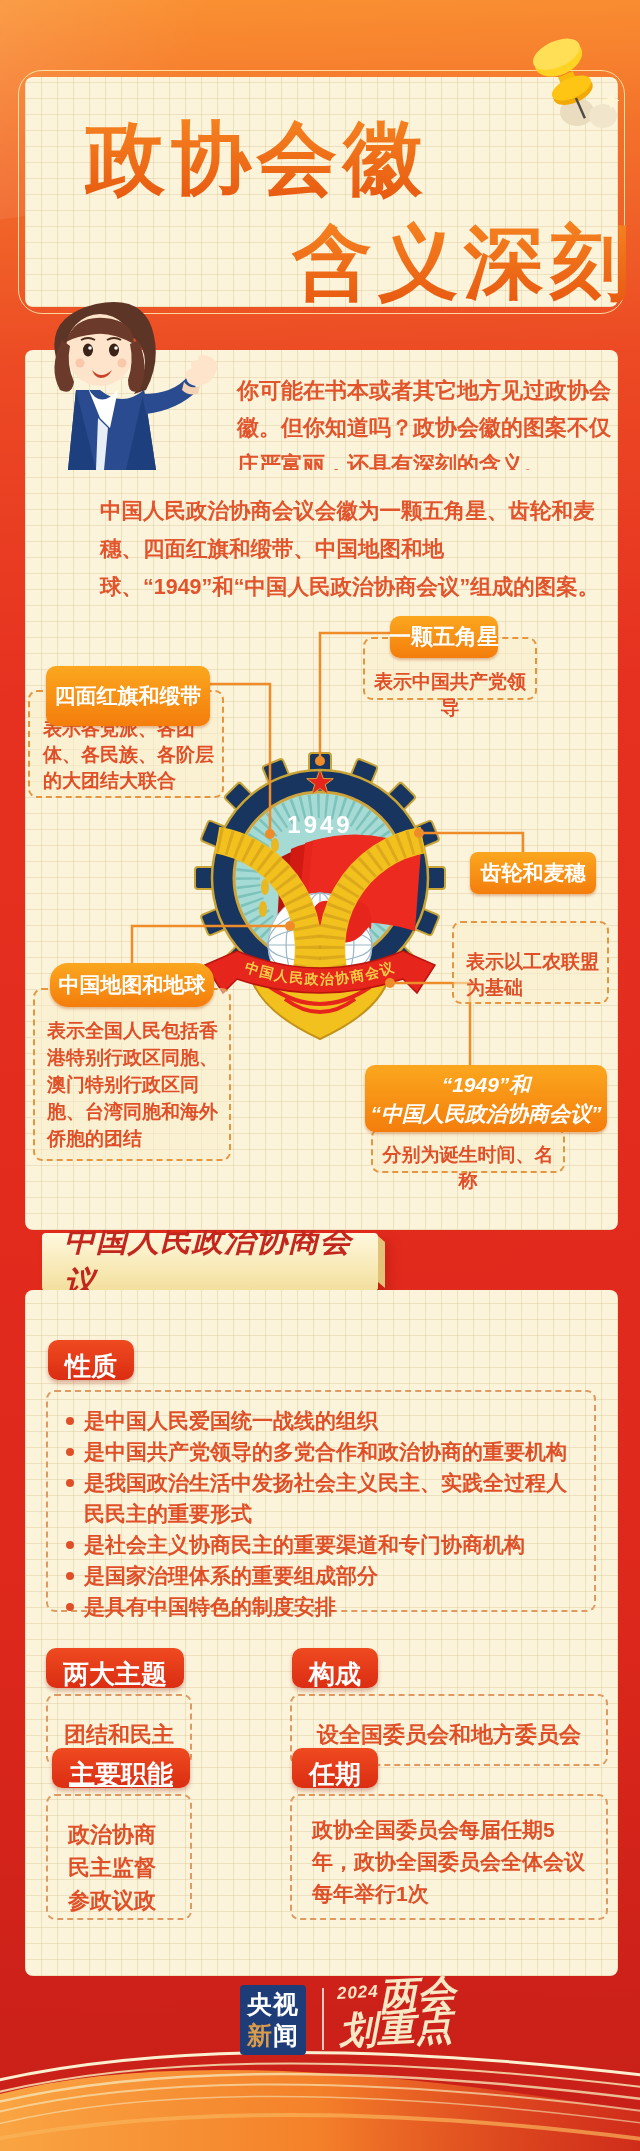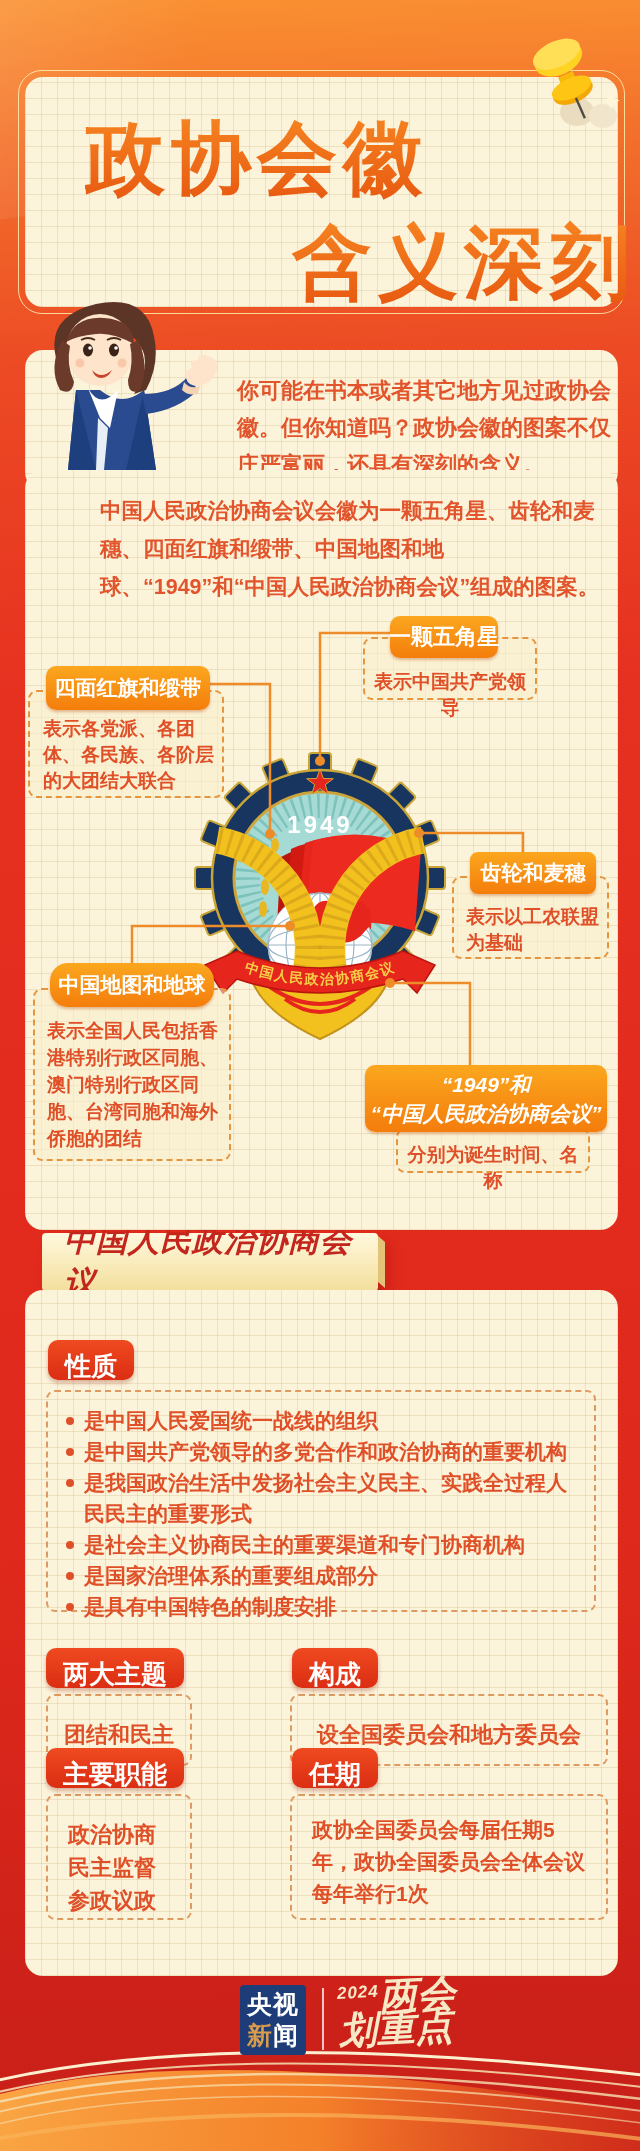--- a/index.html
+++ b/index.html
@@ -7,21 +7,21 @@
   #page{
     position:relative;width:640px;height:2151px;overflow:hidden;margin:0 auto;
     font-family:"Liberation Sans","DejaVu Sans",sans-serif;
     background:linear-gradient(178deg,#FA9132 0%,#F3702B 7%,#EC4A24 17%,#E63120 32%,#E22B1D 55%,#DD281C 75%,#CD2119 92%,#C62019 100%);
   }
   .streak{position:absolute;left:-120px;top:-60px;width:500px;height:260px;
     background:linear-gradient(115deg,rgba(255,255,255,.18),rgba(255,255,255,0) 60%);
     transform:rotate(-8deg);z-index:0;}
   
   .card{
-    position:absolute;left:25px;width:593px;border-radius:18px;z-index:1;
+    position:absolute;left:25px;width:593px;border-radius:8px;z-index:1;
     background-color:#FBF4DB;
     background-image:
       repeating-linear-gradient(0deg, rgba(203,174,118,.28) 0 1px, transparent 1px 16px),
       repeating-linear-gradient(90deg, rgba(203,174,118,.28) 0 1px, transparent 1px 16px);
   }
   #title-card{top:77px;height:230px;}
   #title-card::before{content:"";position:absolute;inset:-7px;border:1.5px solid rgba(255,238,175,.85);
     border-radius:24px;pointer-events:none;}
   #intro-card{top:350px;height:140px;}
   #diagram-card{top:470px;height:760px;z-index:3;}
@@ -47,29 +47,29 @@
 
   
   .co-btn{position:absolute;z-index:5;border-radius:10px;color:#fff;font-weight:800;
     background:linear-gradient(180deg,#FBA71E,#F47D0C);
     display:flex;align-items:center;justify-content:center;
     box-shadow:0 2px 3px rgba(180,70,0,.35);white-space:nowrap;}
   .co-box{position:absolute;z-index:4;border:2px dashed #E6953F;border-radius:9px;
     background:rgba(250,238,204,.55);color:#E05028;font-weight:700;font-size:19px;line-height:26px;}
   #co-star-btn{left:390px;top:616px;width:108px;height:42px;font-size:22px;}
   #co-star-box{left:363px;top:637px;width:174px;height:63px;padding:30px 8px 0;text-align:center;}
-  #co-flags-btn{left:46px;top:666px;width:164px;height:44px;font-size:21px;}
+  #co-flags-btn{left:46px;top:666px;width:164px;height:60px;font-size:21px;}
   #co-flags-box{left:28px;top:690px;width:196px;height:108px;padding:24px 8px 0 13px;}
   #co-gear-btn{left:470px;top:852px;width:126px;height:42px;font-size:21px;border-radius:8px;}
-  #co-gear-box{left:452px;top:876px;width:157px;height:83px;padding:26px 8px 0 12px;}
+  #co-gear-box{left:452px;top:921px;width:157px;height:83px;padding:26px 8px 0 12px;}
   #co-map-btn{left:50px;top:963px;width:164px;height:44px;font-size:21px;border-radius:18px;}
   #co-map-box{left:33px;top:988px;width:198px;height:173px;padding:27px 8px 0 12px;line-height:27px;}
   #co-1949-btn{left:365px;top:1065px;width:242px;height:67px;font-size:21px;line-height:29px;
     flex-direction:column;white-space:normal;text-align:center;font-style:italic;}
-  #co-1949-box{left:396px;top:1128px;width:194px;height:45px;padding:12px 4px 0;text-align:center;}
+  #co-1949-box{left:371px;top:1128px;width:194px;height:45px;padding:12px 4px 0;text-align:center;}
 
   
   #emblem-svg{position:absolute;left:185px;top:745px;z-index:3;}
   #connector-svg{position:absolute;left:0;top:0;z-index:4;pointer-events:none;}
   #presenter-svg{position:absolute;left:38px;top:298px;z-index:2;}
   #pushpin-svg{position:absolute;left:515px;top:30px;z-index:2;}
 
   
   #section-banner{position:absolute;left:42px;top:1233px;width:336px;height:58px;z-index:2;
     background:linear-gradient(180deg,#FFF8DE,#F3DF9C);border-radius:4px;
@@ -88,21 +88,21 @@
   #nature-box{left:46px;top:1390px;width:550px;height:222px;padding:13px 14px 0 14px;}
   #nature-box ul{margin:0;padding:0;list-style:none;}
   #nature-box li{position:relative;padding-left:22px;font-size:21px;line-height:31px;}
   #nature-box li::before{content:"";position:absolute;left:4px;top:12px;width:8px;height:8px;border-radius:50%;background:#E05028;}
   #themes-badge{left:46px;top:1648px;}
   #themes-box{left:46px;top:1694px;width:146px;height:72px;display:flex;align-items:flex-end;justify-content:center;
     font-size:22px;padding-bottom:14px;}
   #comp-badge{left:292px;top:1648px;}
   #comp-box{left:290px;top:1694px;width:318px;height:72px;display:flex;align-items:flex-end;justify-content:center;
     font-size:22px;padding-bottom:14px;}
-  #func-badge{left:46px;top:1748px;}
+  #func-badge{left:52px;top:1748px;text-decoration:underline;}
   #func-box{left:46px;top:1794px;width:146px;height:126px;padding:22px 0 0 20px;font-size:22px;line-height:33px;}
   #term-badge{left:292px;top:1748px;}
   #term-box{left:290px;top:1794px;width:318px;height:126px;padding:18px 16px 0 20px;font-size:21px;line-height:32px;}
 
   
   #footer{position:absolute;left:0;top:1976px;width:640px;height:175px;z-index:2;}
   #logo-box{position:absolute;left:240px;top:9px;width:66px;height:70px;background:#1E3C78;border-radius:4px;
     display:flex;flex-direction:column;align-items:center;justify-content:center;z-index:3;}
   #logo-box .lrow{font-size:25px;line-height:31px;font-weight:900;color:#fff;letter-spacing:1px;}
   #logo-box .gold{color:#D99C4C;}

